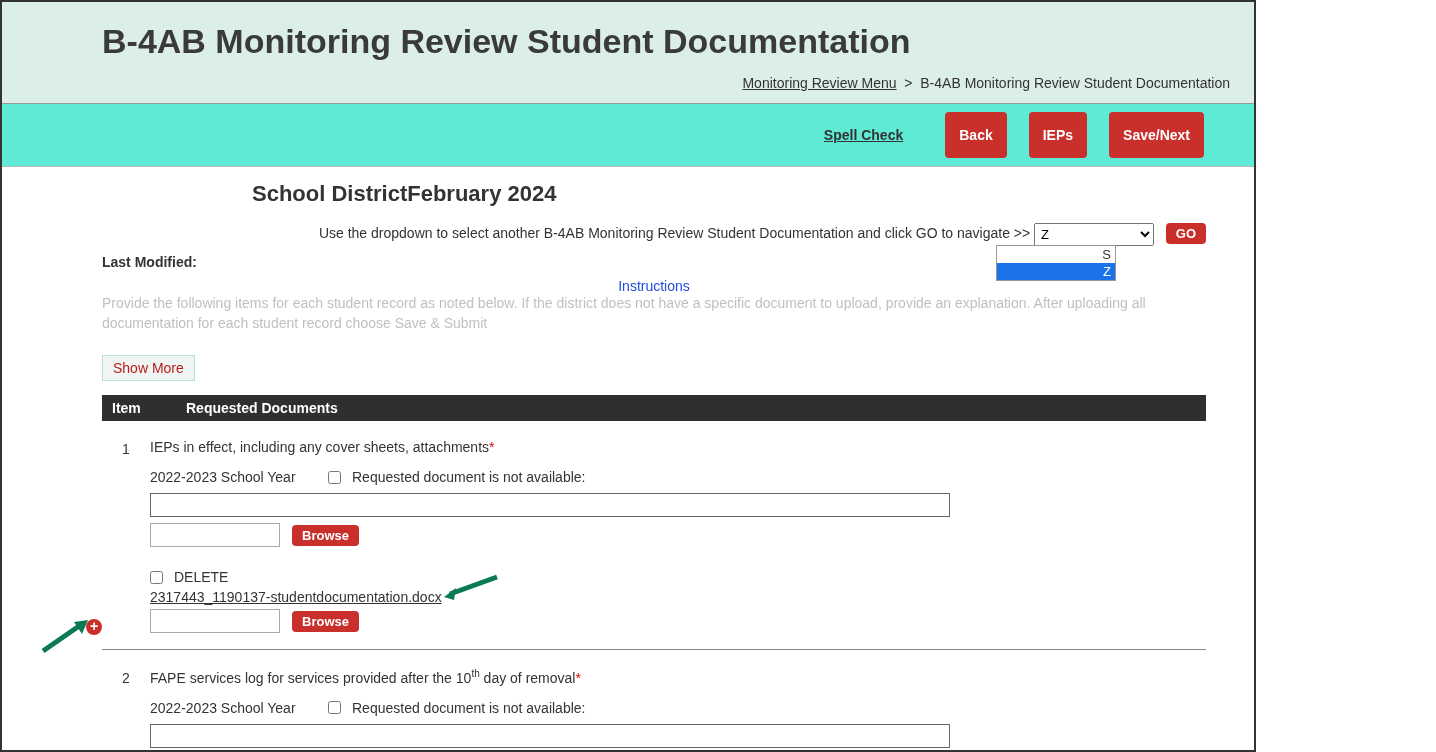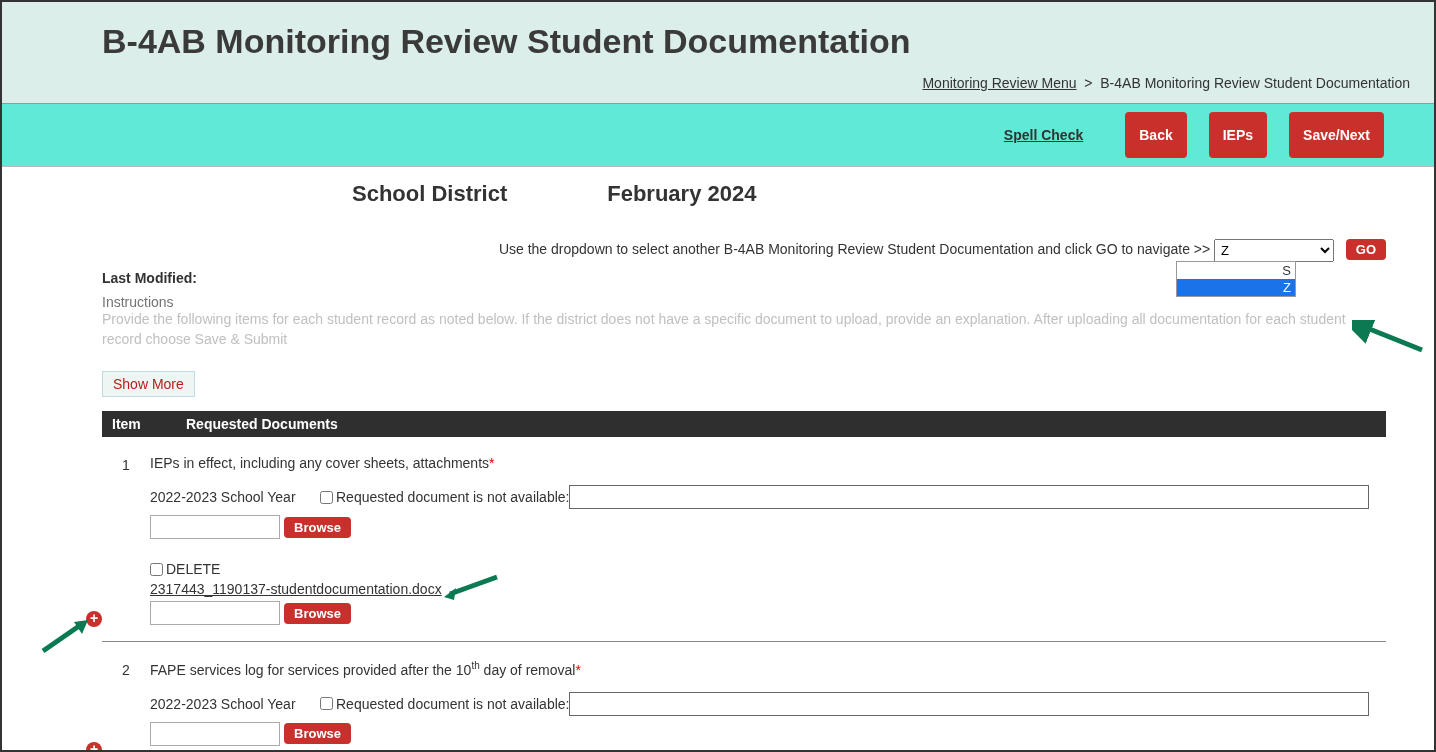--- a/index.html
+++ b/index.html
@@ -4,21 +4,21 @@
 <style>
   * { box-sizing: border-box; }
   body {
     margin: 0;
     font-family: Arial, Helvetica, sans-serif;
     background: #fff;
     color: #333;
   }
   .outer {
     border: 2px solid #333;
-    width: 1436px;
+    width: 1256px;
     height: 752px;
     overflow: hidden;
     position: relative;
   }
   .header-banner {
     background: #dbeeea;
     padding: 20px 0 12px 0;
     border-bottom: 1px solid #999;
   }
   .page-title {
@@ -73,22 +73,21 @@
     font-size: 13px;
     font-weight: 700;
     cursor: pointer;
   }
   .content {
     padding: 14px 48px 0 100px;
     position: relative;
   }
   .district-row {
     display: flex;
-    gap: 100px;
-    margin-bottom: 32px;
+    margin-bottom: 16px;
   }
   .district-row h2 {
     font-size: 22px;
     font-weight: 700;
     color: #333;
     margin: 0;
   }
   .nav-row {
     text-align: right;
     font-size: 14px;
@@ -122,21 +121,22 @@
   .label-bold {
     font-weight: 700;
     font-size: 14px;
   }
   .instructions-block {
     margin-top: 8px;
     position: relative;
   }
   .instructions-heading {
     font-size: 14px;
-    color: #737373;
+    color: #1d4ed8;
+    text-align: center;
   }
   .instructions-text {
     font-size: 14px;
     color: #c0c0c0;
     line-height: 1.4;
     max-height: 38px;
     overflow: hidden;
   }
   .show-more-btn {
     background: #eef5f3;
@@ -173,20 +173,21 @@
   }
   .item-body {
     flex: 1;
     font-size: 14px;
   }
   .req-asterisk { color: #d00; }
   .subrow {
     display: flex;
     align-items: center;
     margin-top: 14px;
+    gap: 8px;
     flex-wrap: wrap;
   }
   .year-label {
     width: 170px;
   }
   .chk {
     margin: 0 3px 0 0;
   }
   .wide-input {
     border: 1px solid #666;

